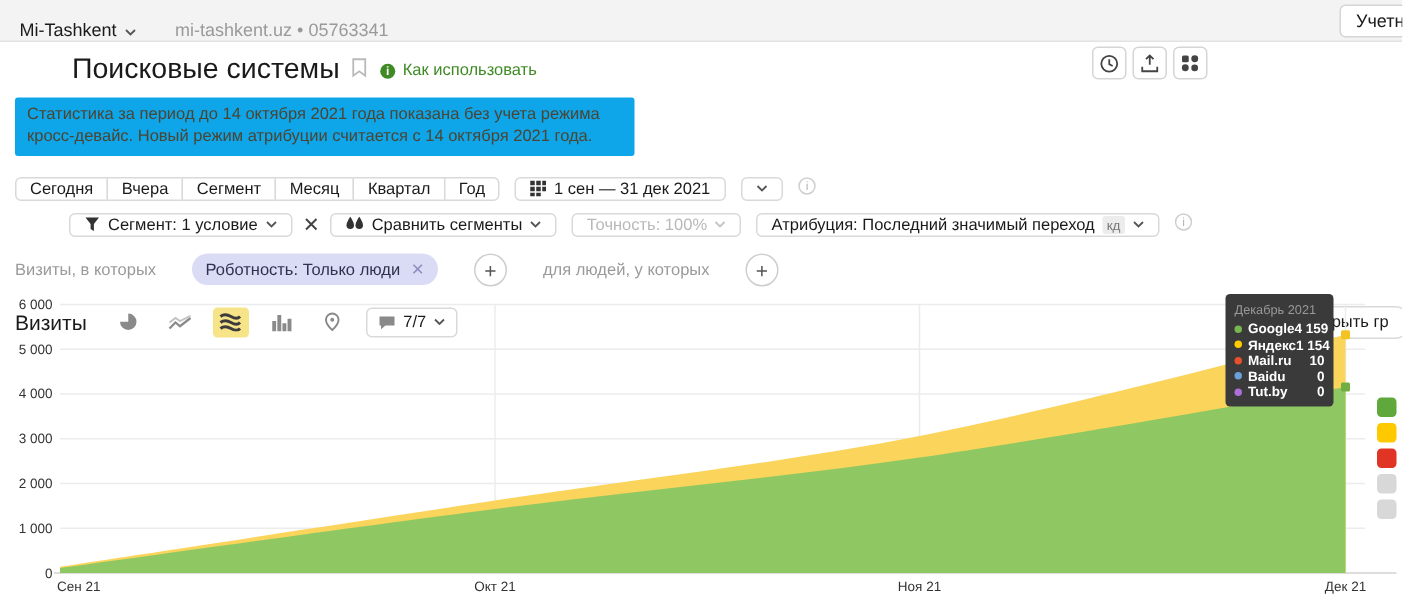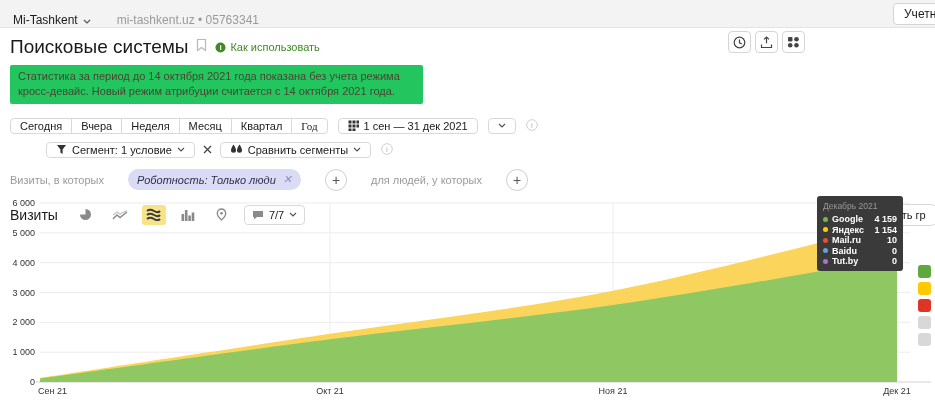--- a/index.html
+++ b/index.html
@@ -10,50 +10,50 @@
   
   .topbar { position:relative; height:28px; background:#f3f3f3; border-bottom:1px solid #e3e3e3;
             display:flex; align-items:flex-end; padding:0 13px; font-size:12px; }
   .counter-switcher { display:flex; align-items:center; gap:5px; color:#1a1a1a; cursor:pointer; }
   .site-info { color:#9a9a9a; margin-left:26px;margin-top:17px; }
   .account-btn { position:absolute; left:893px; top:3px; height:22px; background:#fff;
                  border:1px solid #d5d5d5; border-radius:4px; font-size:12px; color:#1a1a1a;
                  padding:0 10px; white-space:nowrap; }
 
   
-  .title-row { display:flex; align-items:center; gap:8px; padding:8px 0 0 10px; height:30px; }
+  .title-row { display:flex; align-items:center; gap:8px; padding:8px 0 0 10px; height:30px;margin-left:38px; }
   .page-title { font-size:19px; color:#1a1a1a; }
   .help-link { display:flex; align-items:center; gap:4px; color:#3f8a25; font-size:11px; cursor:pointer; }
   .header-right { position:absolute; left:728px; top:31px; display:flex; align-items:center; gap:4px; }
   .visits-share { color:#9a9a9a; font-size:11px; white-space:nowrap; margin-right:6px; }
   .icon-btn { width:23px; height:22px; border:1px solid #d5d5d5; border-radius:4px; background:#fff;
               display:flex; align-items:center; justify-content:center; position:relative; cursor:pointer; }
 
   
-  .banner { margin:7px 0 13px 10px; width:413px; background:#22c55e; color:#4c4531; font-size:11px;
+  .banner { margin:7px 0 13px 10px; width:413px; background:#0ea5e9; color:#4c4531; font-size:11px;
             line-height:1.4; padding:4px 8px; border-radius:2px; }
 
   
   .ctl-row { display:flex; align-items:center; margin:8px 10px 0; gap:10px; }
   .btn { height:16px; background:#fff; border:1px solid #d9d9d9; border-radius:4px; font-size:11px;
          color:#1a1a1a; padding:0 9px; display:flex; align-items:center; gap:5px; white-space:nowrap;
          cursor:pointer; }
   .btn-group { display:flex; }
   .btn-group .btn { border-radius:0; margin-left:-1px; }
   .btn-group .btn:first-child { border-radius:4px 0 0 4px; margin-left:0; }
-  .btn-group .btn:last-child { border-radius:0 4px 4px 0;font-family:Liberation Serif, serif; }
+  .btn-group .btn:last-child { border-radius:0 4px 4px 0; }
   .btn.muted { color:#999; }
   .btn.disabled { color:#b9b9b9; cursor:default; }
   .kd-badge { background:#ececec; color:#777; font-size:9px; border-radius:2px; padding:1px 3px; }
   .bare-x { cursor:pointer; display:flex; align-items:center; margin:0 -2px; }
 
   
   .filter-row { display:flex; align-items:center; margin:10px 10px 0; gap:24px; font-size:11px; color:#9a9a9a; }
   .chip { background:#dadbf4; border-radius:11px; padding:4px 9px; color:#31314d; display:flex;
-          align-items:center; gap:7px; font-size:11px; cursor:pointer;font-style:italic; }
+          align-items:center; gap:7px; font-size:11px; cursor:pointer; }
   .chip-x { color:#8f90c2; font-size:11px; cursor:pointer; }
   .plus-btn { width:22px; height:22px; border-radius:50%; border:1px solid #cecece; background:#fff;
               color:#555; display:flex; align-items:center; justify-content:center; font-size:14px;
               line-height:1; cursor:pointer; }
 
   
   .chart-header { position:relative; display:flex; align-items:center; margin:13px 10px 0; gap:10px; height:22px; }
   .metric-label { font-size:14px; color:#1a1a1a; margin-right:6px; }
   .chart-type { width:24px; height:20px; display:flex; align-items:center; justify-content:center;
                 border-radius:3px; cursor:pointer; }
@@ -61,21 +61,21 @@
   .goals-btn { height:20px; border:1px solid #d9d9d9; border-radius:4px; background:#fff; font-size:11px;
                color:#1a1a1a; padding:0 7px; display:flex; align-items:center; gap:5px; cursor:pointer; }
   .hide-chart-btn { position:absolute; left:850px; top:0; height:22px; border:1px solid #d9d9d9;
                     border-radius:12px; background:#fff; font-size:11px; color:#1a1a1a; padding:0 14px;
                     white-space:nowrap; cursor:pointer; }
 
   
   .chart-wrap { position:absolute; left:0; top:195px; width:935px; height:207px; }
   .legend-col { position:absolute; left:918px; top:70px; display:flex; flex-direction:column; gap:4px; }
   .legend-swatch { width:13px; height:13px; border-radius:3px; cursor:pointer; }
-  .tooltip { position:absolute; left:817px; top:1px; width:86px; background:#3a3a3a; border-radius:3px;
+  .tooltip { position:absolute; left:817px; top:1px; width:72px; background:#3a3a3a; border-radius:3px;
              padding:5px 6px 4px; color:#fff; }
   .tooltip-title { color:#989898; font-size:8.5px; margin-bottom:3px; white-space:nowrap; }
   .tooltip-row { display:flex; align-items:center; font-size:9px; font-weight:bold; height:10.5px; }
   .tt-dot { width:5px; height:5px; border-radius:50%; margin-right:4px; flex:none; }
   .tt-name { flex:1; white-space:nowrap; }
   .tt-val { white-space:nowrap; }
 </style>
 </head>
 <body>
 
@@ -134,21 +134,21 @@
     </div>
 
   </div>
 
   <div class="banner">Статистика за период до 14 октября 2021 года показана без учета режима кросс-девайс. Новый режим атрибуции считается с 14 октября 2021 года.</div>
 
   <div class="ctl-row">
     <div class="btn-group" id="preset-group">
         <button class="btn">Сегодня</button>
         <button class="btn">Вчера</button>
-        <button class="btn">Неделя</button>
+        <button class="btn">Сегмент</button>
         <button class="btn">Месяц</button>
         <button class="btn">Квартал</button>
         <button class="btn">Год</button>
       </div>
     <button class="btn">
       <svg width="11" height="11">
           <rect x="0.5" y="0.5" width="3" height="3" fill="#333"></rect>
           <rect x="4.5" y="0.5" width="3" height="3" fill="#333"></rect>
           <rect x="8.5" y="0.5" width="2.5" height="3" fill="#333"></rect>
           <rect x="0.5" y="4.5" width="3" height="3" fill="#333"></rect>
@@ -186,20 +186,33 @@
       <svg width="9" height="9">
           <path d="M1 1l7 7M8 1L1 8" stroke="#444" stroke-width="1.3"></path>
         </svg>
     </span>
     <button class="btn">
       <svg width="13" height="11">
           <path d="M3.5 0.5C3.5 0.5 1 4 1 6.2a2.5 2.5 0 005 0C6 4 3.5 0.5 3.5 0.5z" fill="#333"></path>
           <path d="M9.5 0.5C9.5 0.5 7 4 7 6.2a2.5 2.5 0 005 0C12 4 9.5 0.5 9.5 0.5z" fill="#333"></path>
         </svg>
       <span>Сравнить сегменты</span>
+      <svg width="8" height="5">
+          <path d="M1 1l3 3 3-3" stroke="#555" stroke-width="1.2" fill="none"></path>
+        </svg>
+    </button>
+    <button class="btn disabled">
+      <span>Точность: 100%</span>
+      <svg width="8" height="5">
+          <path d="M1 1l3 3 3-3" stroke="#c4c4c4" stroke-width="1.2" fill="none"></path>
+        </svg>
+    </button>
+    <button class="btn">
+      <span>Атрибуция: Последний значимый переход</span>
+      <span class="kd-badge">кд</span>
       <svg width="8" height="5">
           <path d="M1 1l3 3 3-3" stroke="#555" stroke-width="1.2" fill="none"></path>
         </svg>
     </button>
     <span>
       <svg width="12" height="12">
           <circle cx="6" cy="6" r="5.3" fill="none" stroke="#cfcfcf" stroke-width="1"></circle>
           <text x="6" y="8.6" text-anchor="middle" font-size="8" fill="#b5b5b5">i</text>
         </svg>
     </span>

